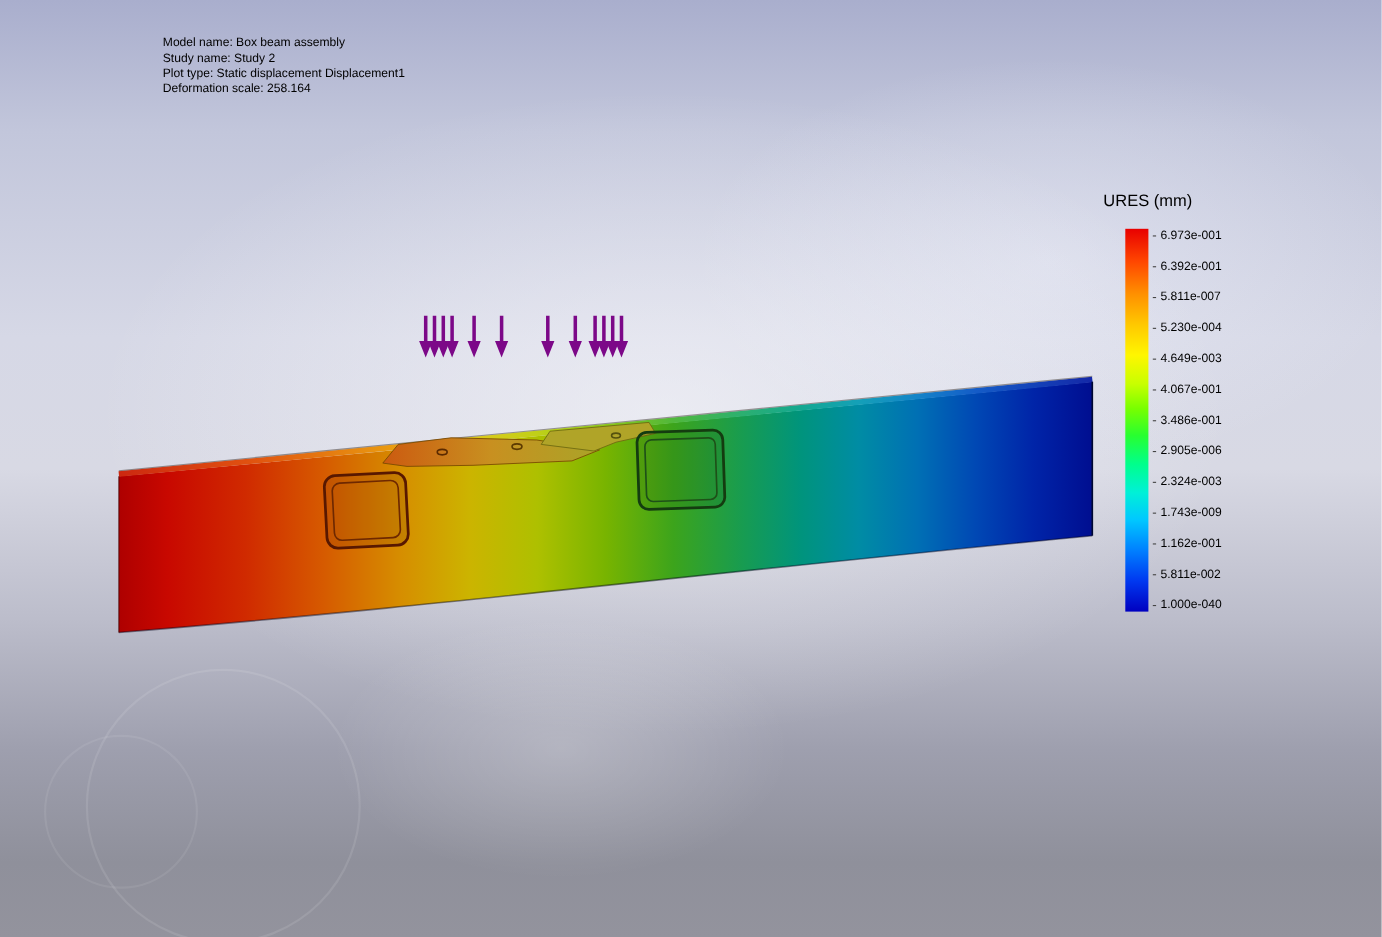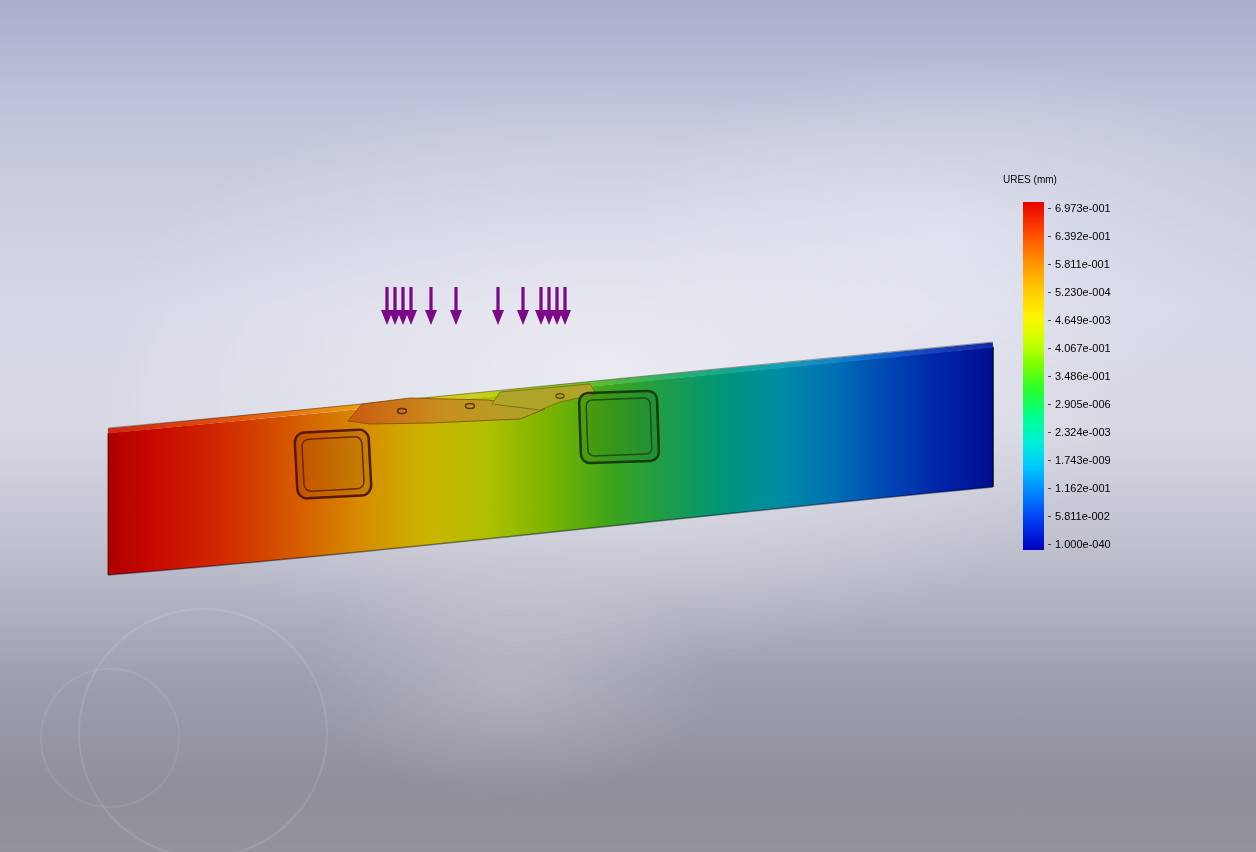--- a/index.html
+++ b/index.html
@@ -25,21 +25,21 @@
                   background: radial-gradient(ellipse at center, rgba(255,255,255,0.22), rgba(255,255,255,0) 70%); }
 
   
   .annotations {
     position:absolute; left:148px; top:32px;
     font-size:11px; line-height:14px; color:#000;
   }
 
   
   .legend { position:absolute; left:1003px; top:174px; color:#000; }
-  .legend-title { font-size:10px; margin-bottom:17px; white-space:nowrap; }
+  .legend-title { font-size:15px; margin-bottom:17px; white-space:nowrap; }
   .legend-body { display:flex; align-items:flex-end;padding-left:20px; }
   .legend-bar {
     width:21px; height:348px;
     background: linear-gradient(to bottom,
       #e80000 0%, #ff4600 8.5%, #ff9000 17%, #ffc800 25%, #fff600 33%,
       #c8ff00 40.5%, #78ff00 47%, #28ff30 54%, #00ff8c 61.5%, #00f0d8 69%,
       #00c8ff 76%, #0080ff 84%, #0038f0 92%, #0000c0 100%);
   }
   .legend-ticks {
     display:flex; flex-direction:column; justify-content:space-between;
@@ -136,37 +136,43 @@
       <use href="#loadArrow" transform="translate(456,287)"></use>
       <use href="#loadArrow" transform="translate(498,287)"></use>
       <use href="#loadArrow" transform="translate(523,287)"></use>
       <use href="#loadArrow" transform="translate(541,287)"></use>
       <use href="#loadArrow" transform="translate(549,287)"></use>
       <use href="#loadArrow" transform="translate(557,287)"></use>
       <use href="#loadArrow" transform="translate(565,287)"></use>
     </g>
   </svg>
 
+  <div class="annotations">
+    <div>Model name: Box beam assembly</div>
+    <div>Study name: Study 2</div>
+    <div>Plot type: Static displacement Displacement1</div>
+    <div>Deformation scale: 258.164</div>
+  </div>
 
   <div class="legend">
     <div class="legend-title">URES (mm)</div>
     <div class="legend-body">
       <div class="legend-bar"></div>
       <div class="legend-ticks">
         <div class="tick-row">
             <span class="tick-dash"></span>
             <span>6.973e-001</span>
           </div>
         <div class="tick-row">
             <span class="tick-dash"></span>
             <span>6.392e-001</span>
           </div>
         <div class="tick-row">
             <span class="tick-dash"></span>
-            <span>5.811e-001</span>
+            <span>5.811e-007</span>
           </div>
         <div class="tick-row">
             <span class="tick-dash"></span>
             <span>5.230e-004</span>
           </div>
         <div class="tick-row">
             <span class="tick-dash"></span>
             <span>4.649e-003</span>
           </div>
         <div class="tick-row">

